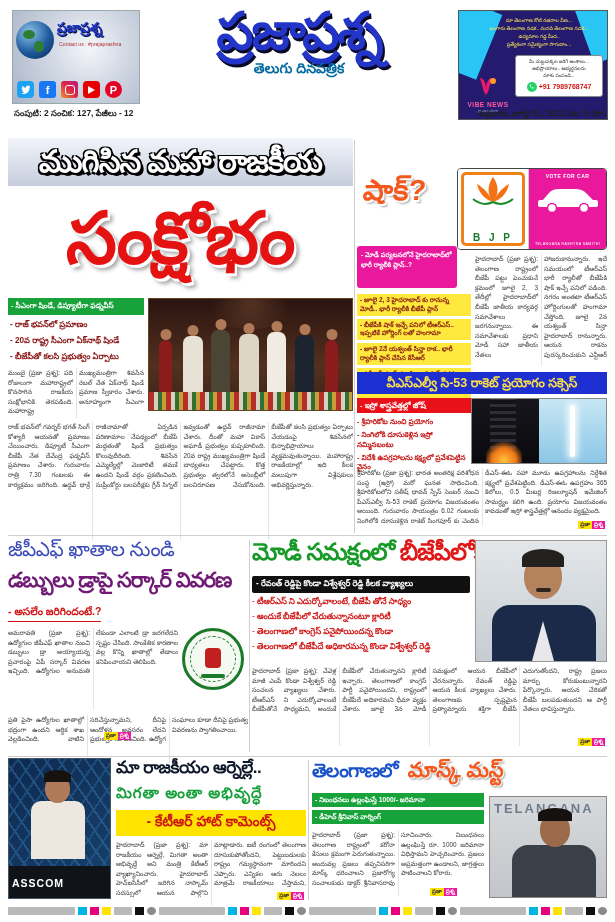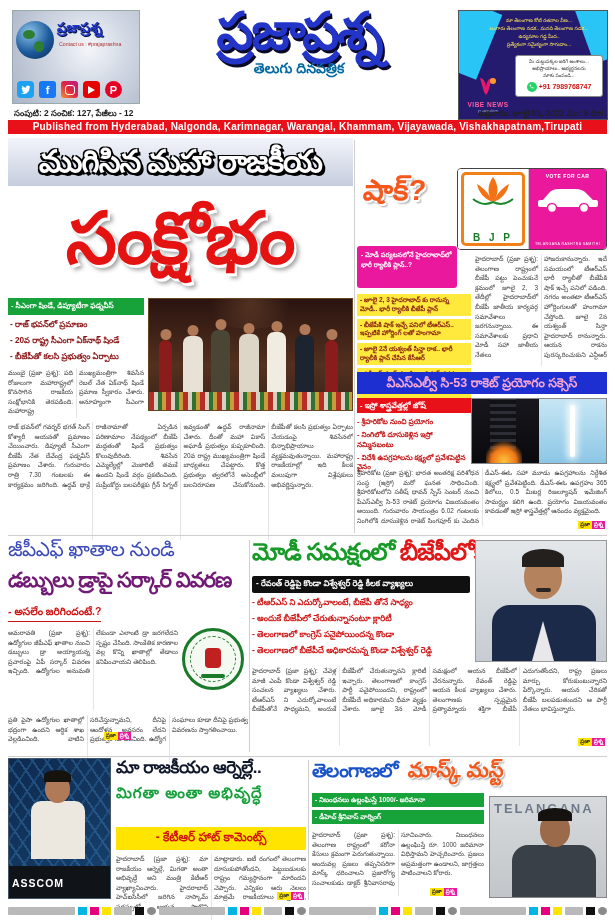--- a/index.html
+++ b/index.html
@@ -100,21 +100,21 @@
   .car-bottom { position:absolute; bottom:3px; left:0; right:0; font-size:3.6px; letter-spacing:.4px; }
   .pinkbox { position:absolute; left:0; top:108px; width:100px; height:42px; background:#e9189c; border-radius:3px;
              color:#fff; font-weight:bold; font-size:6.6px; padding:4px; line-height:1.5; }
   .ybullets { position:absolute; left:0; top:156px; width:114px; }
   .ybullet { background:#ffe93c; color:#8a2014; font-weight:bold; font-size:6.5px; line-height:1.35;
              padding:2px 3px; margin-bottom:3px; }
   .shock-body { position:absolute; left:118px; top:116px; width:132px; height:112px; }
 
   
   .rocket { left:357px; top:372px; width:250px; height:161px; }
-  .bluebar { width:100%; height:22px; background:#1d2fd0; color:#f9a8d4; font-weight:bold; font-size:12.5px;
+  .bluebar { width:100%; height:22px; background:#1d2fd0; color:#fde047; font-weight:bold; font-size:12.5px;
              text-align:center; line-height:22px; }
   .redbox { position:absolute; left:0; top:26px; width:118px; height:15px; background:#e8111a; color:#fff;
             font-weight:bold; font-size:7.6px; line-height:15px; padding-left:3px; }
   .rbullets { position:absolute; left:0; top:45px; width:112px; }
   .rbullet { color:#c41414; font-weight:bold; font-size:7.2px; margin-bottom:4px; line-height:1.3; }
   .rocket-photos { position:absolute; right:0; top:26px; width:136px; height:66px; display:flex; border:1px solid #888; }
   .rp-left { width:50%; position:relative; overflow:hidden;
              background:linear-gradient(180deg,#16161c 0%,#0a0a0e 100%); }
   .rp-left .tower { position:absolute; left:18px; top:0; width:26px; height:100%;
              background:repeating-linear-gradient(0deg,#2e2e36 0 3px,#121216 3px 7px); }
@@ -142,21 +142,21 @@
   .emblem .base { position:absolute; left:50%; bottom:9px; transform:translateX(-50%); width:24px; height:4px; background:#1a7a2a; border-radius:2px; }
   .gpf-bodyB { margin-top:5px; width:240px; height:48px; }
   .gpf-badge { position:absolute; left:96px; bottom:14px; }
 
   
   .modi { left:252px; top:538px; width:355px; height:216px; }
   .modi-hl { font-size:24px; font-weight:800; letter-spacing:-1px; }
   .modi-hl .g { color:#189a28; } .modi-hl .r { color:#e01818; }
   .blackbar { margin-top:4px; width:218px; background:#101010; color:#fff; font-weight:bold; font-size:8.2px;
               padding:3px 4px; border-radius:2px; }
-  .modi-bullets { margin-top:4px; width:216px; }
+  .modi-bullets { margin-top:4px; width:216px;font-family:Liberation Serif, serif; }
   .modi-bullet { color:#d01616; font-weight:bold; font-size:8.4px; margin-bottom:4px; }
   .konda-photo { position:absolute; right:0; top:2px; width:132px; height:122px; border:1px solid #999; overflow:hidden;
                  background:linear-gradient(180deg,#e3e7ea 0%,#c6ccd2 100%); }
   .konda-photo .torso { position:absolute; left:16px; bottom:-6px; width:104px; height:62px; background:#1c2a4a;
                  border-radius:18px 18px 0 0; }
   .konda-photo .shirt { position:absolute; left:56px; bottom:0; width:22px; height:40px; background:#e8e8ea;
                  clip-path:polygon(50% 0,0 100%,100% 100%); }
   .konda-photo .head { position:absolute; left:48px; top:14px; width:38px; height:44px; background:#b5825e; border-radius:48%; }
   .konda-photo .hair { position:absolute; left:46px; top:8px; width:42px; height:18px; background:#23201e; border-radius:50% 50% 0 0; }
   .konda-photo .mo { position:absolute; left:60px; top:47px; width:15px; height:3.6px; background:#2a2522; border-radius:2px; }
@@ -171,21 +171,21 @@
                background:repeating-linear-gradient(55deg,transparent 0 9px,#3a7ab0 9px 11px),
                           repeating-linear-gradient(-55deg,transparent 0 11px,#2a6aa0 11px 13px); }
   .ktr-photo .head { position:absolute; left:36px; top:16px; width:25px; height:28px; background:#b07a58; border-radius:48%; }
   .ktr-photo .hair { position:absolute; left:35px; top:11px; width:27px; height:12px; background:#16120e; border-radius:50% 50% 0 0; }
   .ktr-photo .shirt { position:absolute; left:22px; top:42px; width:54px; height:58px; background:#ece8e0; border-radius:10px 10px 0 0; }
   .ktr-photo .podium { position:absolute; left:0; bottom:0; width:100%; height:32px; background:#101418; }
   .ktr-photo .ptxt { position:absolute; left:3px; bottom:9px; color:#fff; font-weight:bold; font-size:10.5px; letter-spacing:1px; }
   .ktr-right { position:absolute; left:108px; top:0; width:190px; }
   .ktr-hl1 { font-size:17px; font-weight:800; color:#0f172a; letter-spacing:-.5px; }
   .ktr-hl2 { font-size:15px; font-weight:800; color:#18a03c; margin-top:3px; letter-spacing:1px; }
-  .ktr-ybar { margin-top:22px; background:#ffe400; color:#d01414; font-weight:bold; font-size:12px;
+  .ktr-ybar { margin-top:5px; background:#ffe400; color:#d01414; font-weight:bold; font-size:14px;
               text-align:center; padding:3px 17px; }
   .ktr-body { margin-top:4px; height:66px; }
   .ktr-badge { position:absolute; right:2px; bottom:2px; }
 
   
   .mask { left:312px; top:758px; width:295px; height:144px; }
   .mask-hl .b { font-size:19px; font-weight:800; color:#1a53c8; letter-spacing:-1px; }
   .mask-hl .o { font-size:21px; font-weight:800; color:#f4581c; transform:skewX(-5deg); display:inline-block;
                 margin-left:6px; text-shadow:1px 1px 0 #fff,2px 2px 2px #999; }
   .gbullets { margin-top:6px; width:172px; }
@@ -268,21 +268,20 @@
           <path d="M3 1c4 0 6 6 6 10C9 7 11 1 15 1l-4 14-2 3-2-3L3 1z" fill="#e8186a"></path>
           <circle cx="16" cy="4" r="3" fill="#ff9a28"></circle>
         </svg>
       <div class="vibe-name">VIBE NEWS</div>
       <div class="vibe-sub">prajagalam</div>
     </div>
   </div>
 
   <div class="abs issue-line">సంపుటి: 2 సంచిక: 127, పేజీలు - 12</div>
   <div class="abs date-line">శుక్రవారం, జూలై 01, 2022  వెల: 5 రూ/.</div>
-  <div class="abs pub-bar">Published from Hyderabad, Nalgonda, Karimnagar, Warangal, Khammam, Vijayawada, Vishakhapatnam,Tirupati</div>
 
   <div class="abs main-art">
     <div class="kicker">ముగిసిన మహా రాజకీయ</div>
     <div class="main-hl">సంక్షోభం</div>
     <div class="main-row">
       <div class="main-left">
         <div class="greenbar">- సీఎంగా షిండే, డిప్యూటీగా ఫడ్నవీస్</div>
         <div class="mbullet">- రాజ్ భవన్‌లో ప్రమాణం</div>
         <div class="mbullet">- 20వ రాష్ట్ర సీఎంగా ఏక్‌నాథ్ షిండే</div>
         <div class="mbullet">- బీజేపీతో కలసి ప్రభుత్వం ఏర్పాటు</div>

